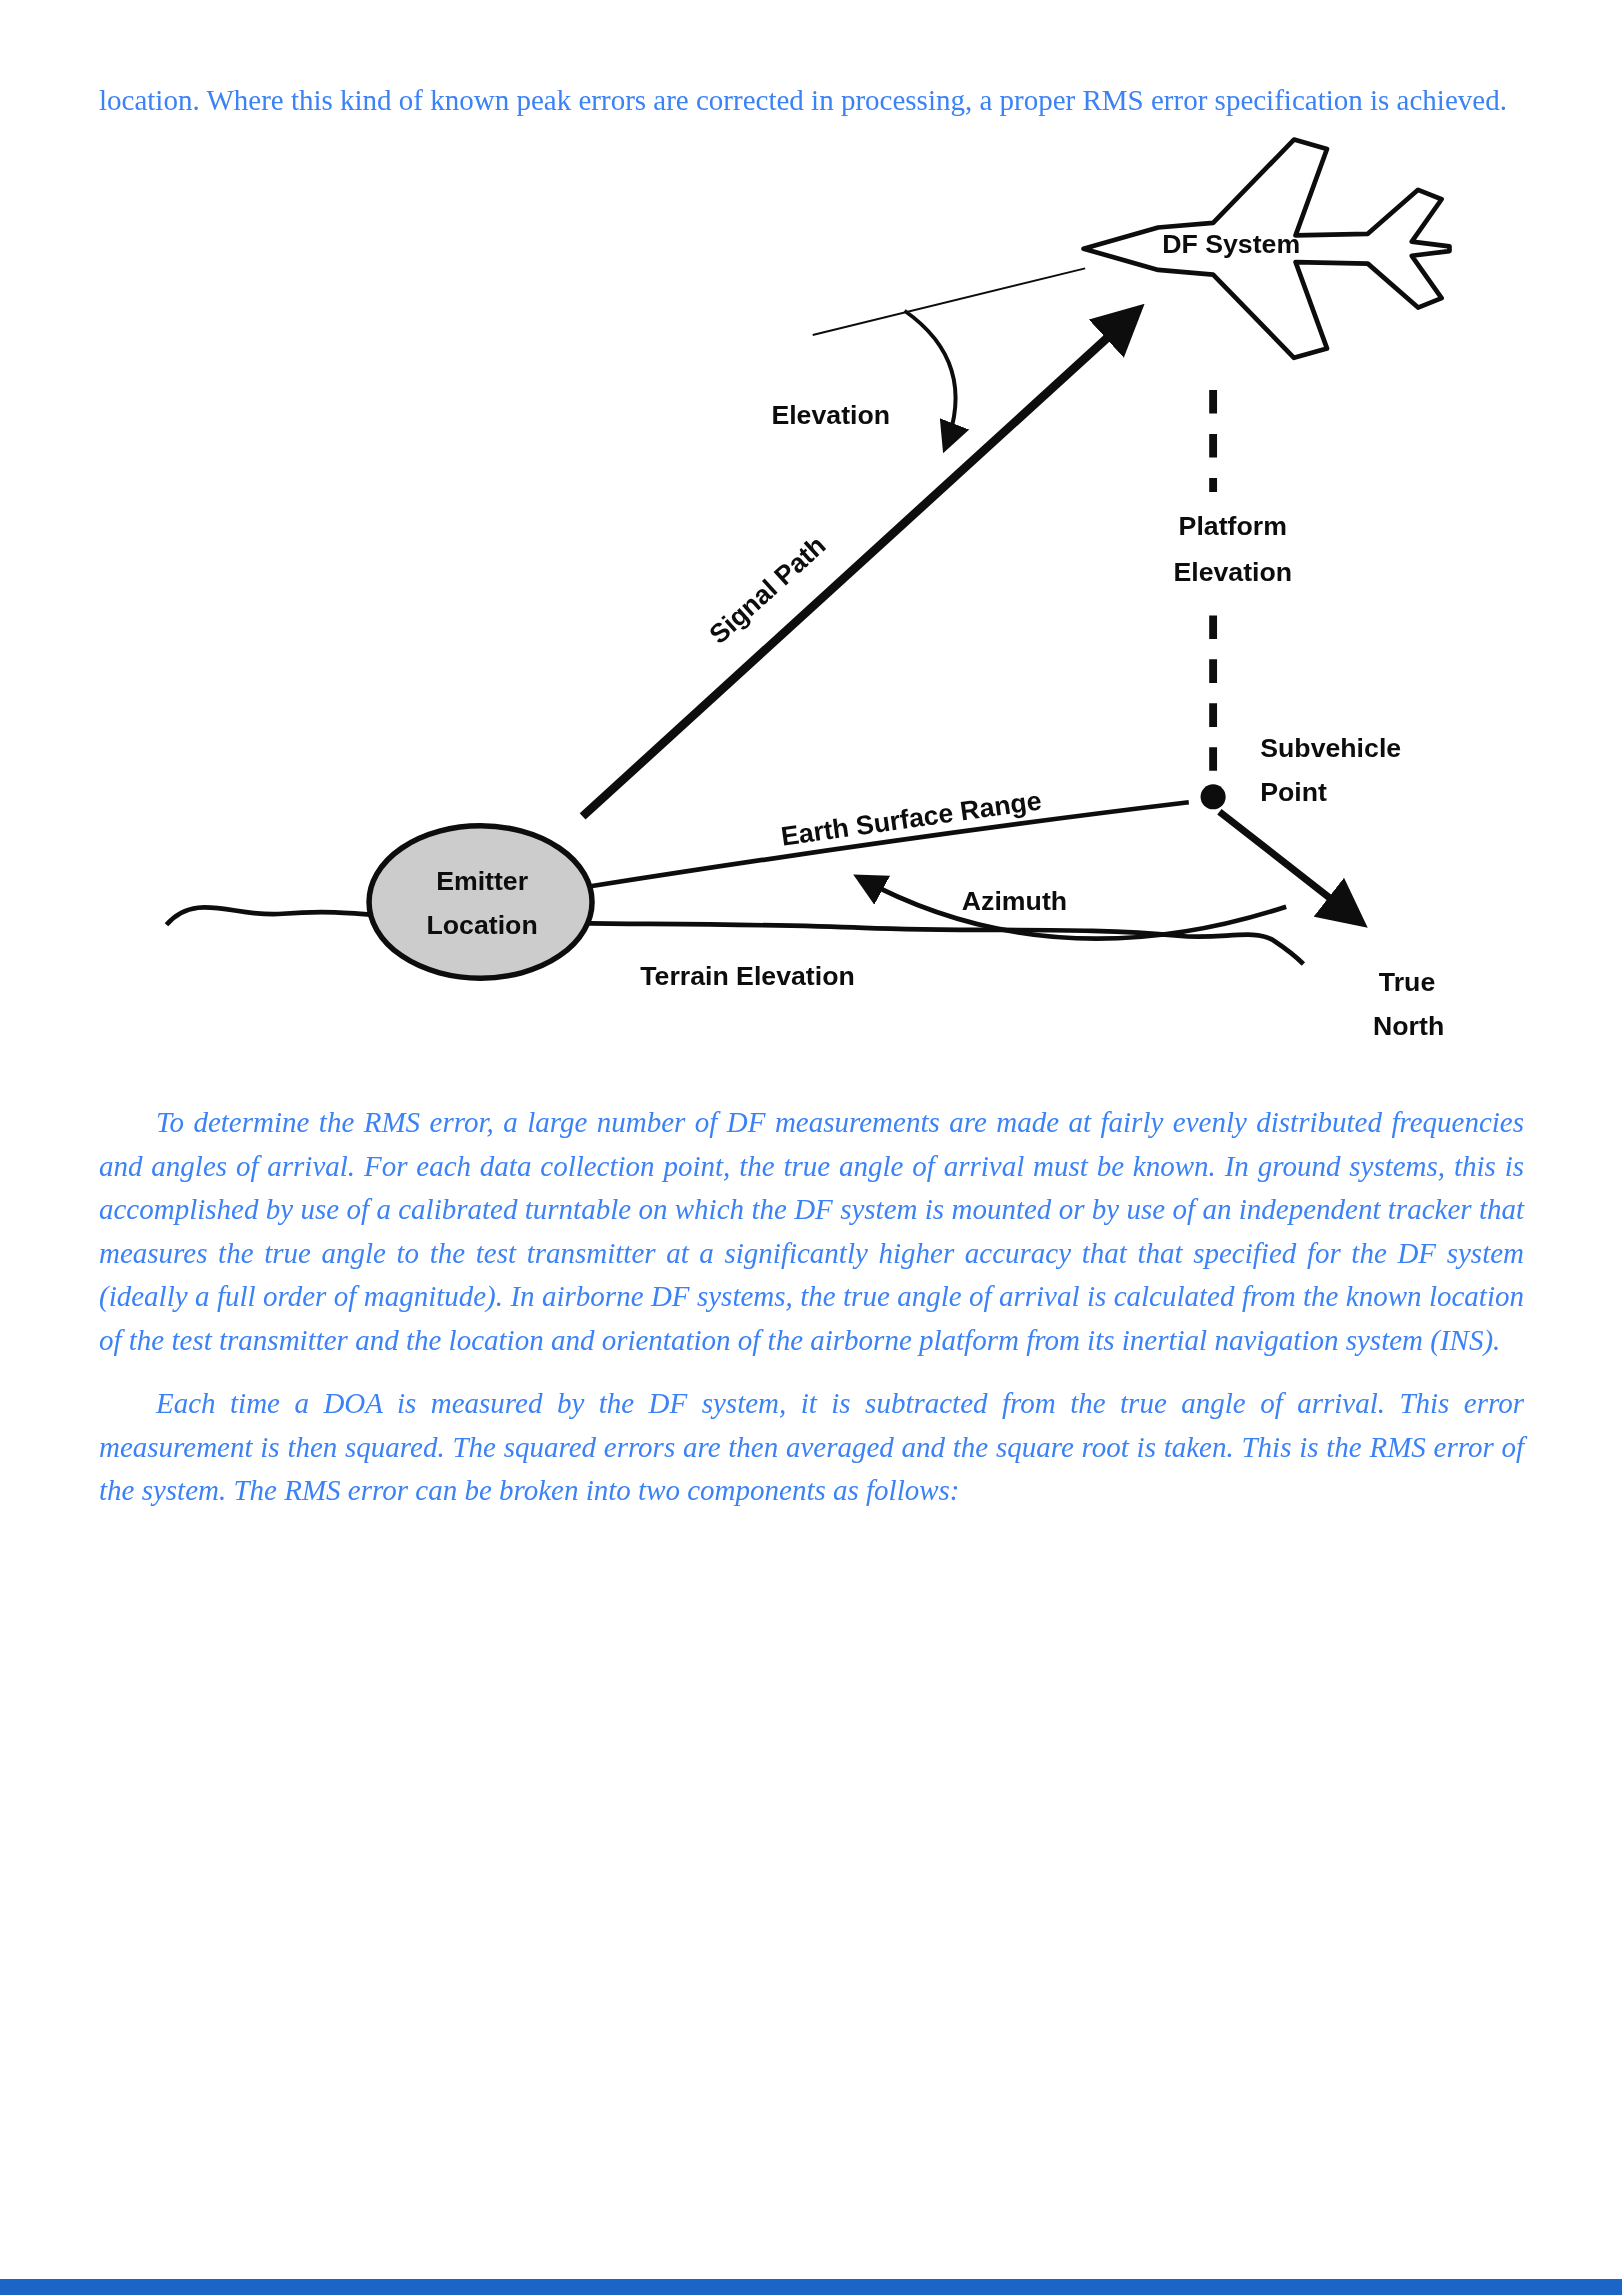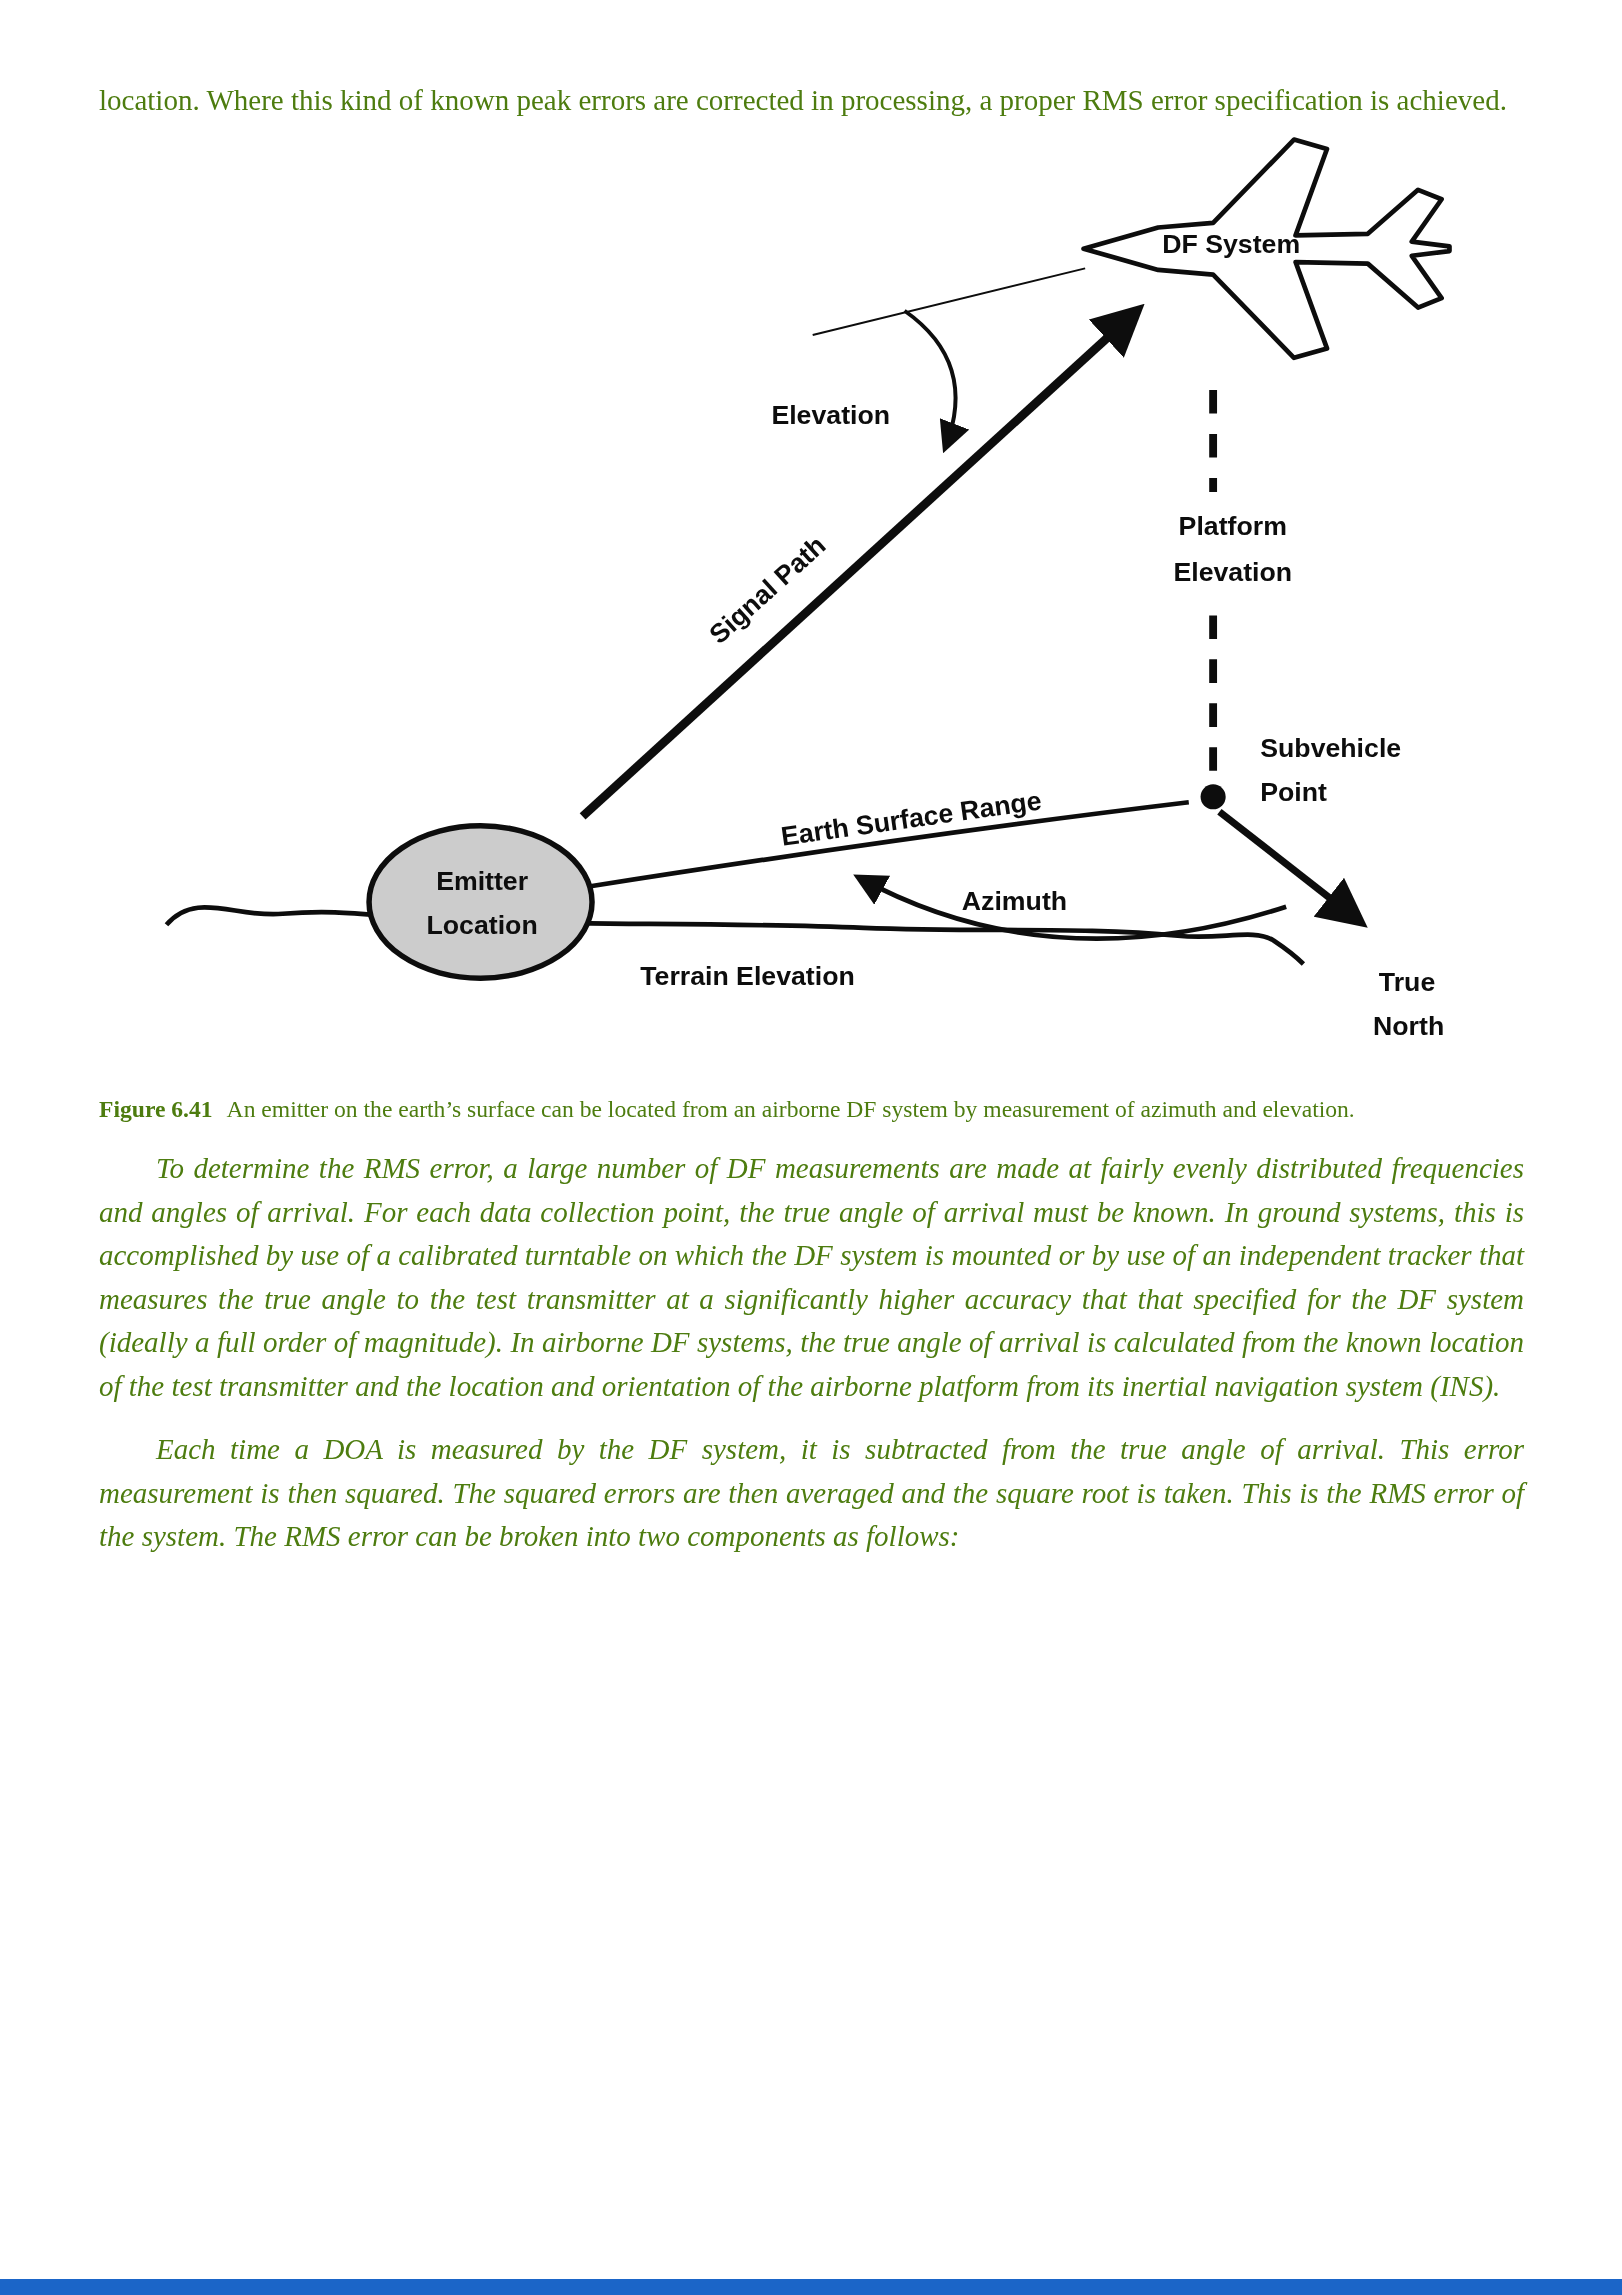--- a/index.html
+++ b/index.html
@@ -2,21 +2,21 @@
 <html style="font-size:12.6px"><head>
 <meta charset="utf-8">
 <style>
   * { margin: 0; padding: 0; box-sizing: border-box; }
   html, body { background: #ffffff; }
   .page {
     position: relative;
     width: 1623px;
     height: 2295px;
     background: #ffffff;
-    color: #4d7c0f;
+    color: #3b82f6;
     font-family: "Liberation Serif", serif;
     overflow: hidden;
   }
   .text-block { padding: 0 99px; }
   .body-para {
     font-size: 29px;
     line-height: 1.5;
     text-align: justify;
   }
   .intro { padding-top: 79px; }
@@ -127,25 +127,20 @@
       <text class="fig-label" x="614" y="1212" text-anchor="middle">Emitter</text>
       <text class="fig-label" x="614" y="1268" text-anchor="middle">Location</text>
 
       <text class="fig-label" x="952" y="1333" text-anchor="middle">Terrain Elevation</text>
 
       <text class="fig-label" x="1792" y="1340" text-anchor="middle">True</text>
       <text class="fig-label" x="1794" y="1397" text-anchor="middle">North</text>
     </svg>
   </div>
 
-  <div class="text-block">
-    <p class="caption">
-      <span class="caption-label">Figure 6.41</span><span>An emitter on the earth’s surface can be located from an airborne DF system by measurement of azimuth and elevation.</span>
-    </p>
-  </div>
 
   <div class="text-block para-gap">
     <p class="body-para indent">To determine the RMS error, a large number of DF measurements are made at fairly evenly distributed frequencies and angles of arrival. For each data collection point, the true angle of arrival must be known. In ground systems, this is accomplished by use of a calibrated turntable on which the DF system is mounted or by use of an independent tracker that measures the true angle to the test transmitter at a significantly higher accuracy that that specified for the DF system (ideally a full order of magnitude). In airborne DF systems, the true angle of arrival is calculated from the known location of the test transmitter and the location and orientation of the airborne platform from its inertial navigation system (INS).</p>
   </div>
 
   <div class="text-block para-gap">
     <p class="body-para indent">Each time a DOA is measured by the DF system, it is subtracted from the true angle of arrival. This error measurement is then squared. The squared errors are then averaged and the square root is taken. This is the RMS error of the system. The RMS error can be broken into two components as follows:</p>
   </div>
 
   <div class="bottom-bar" style="background: rgb(27, 101, 200);"></div>

